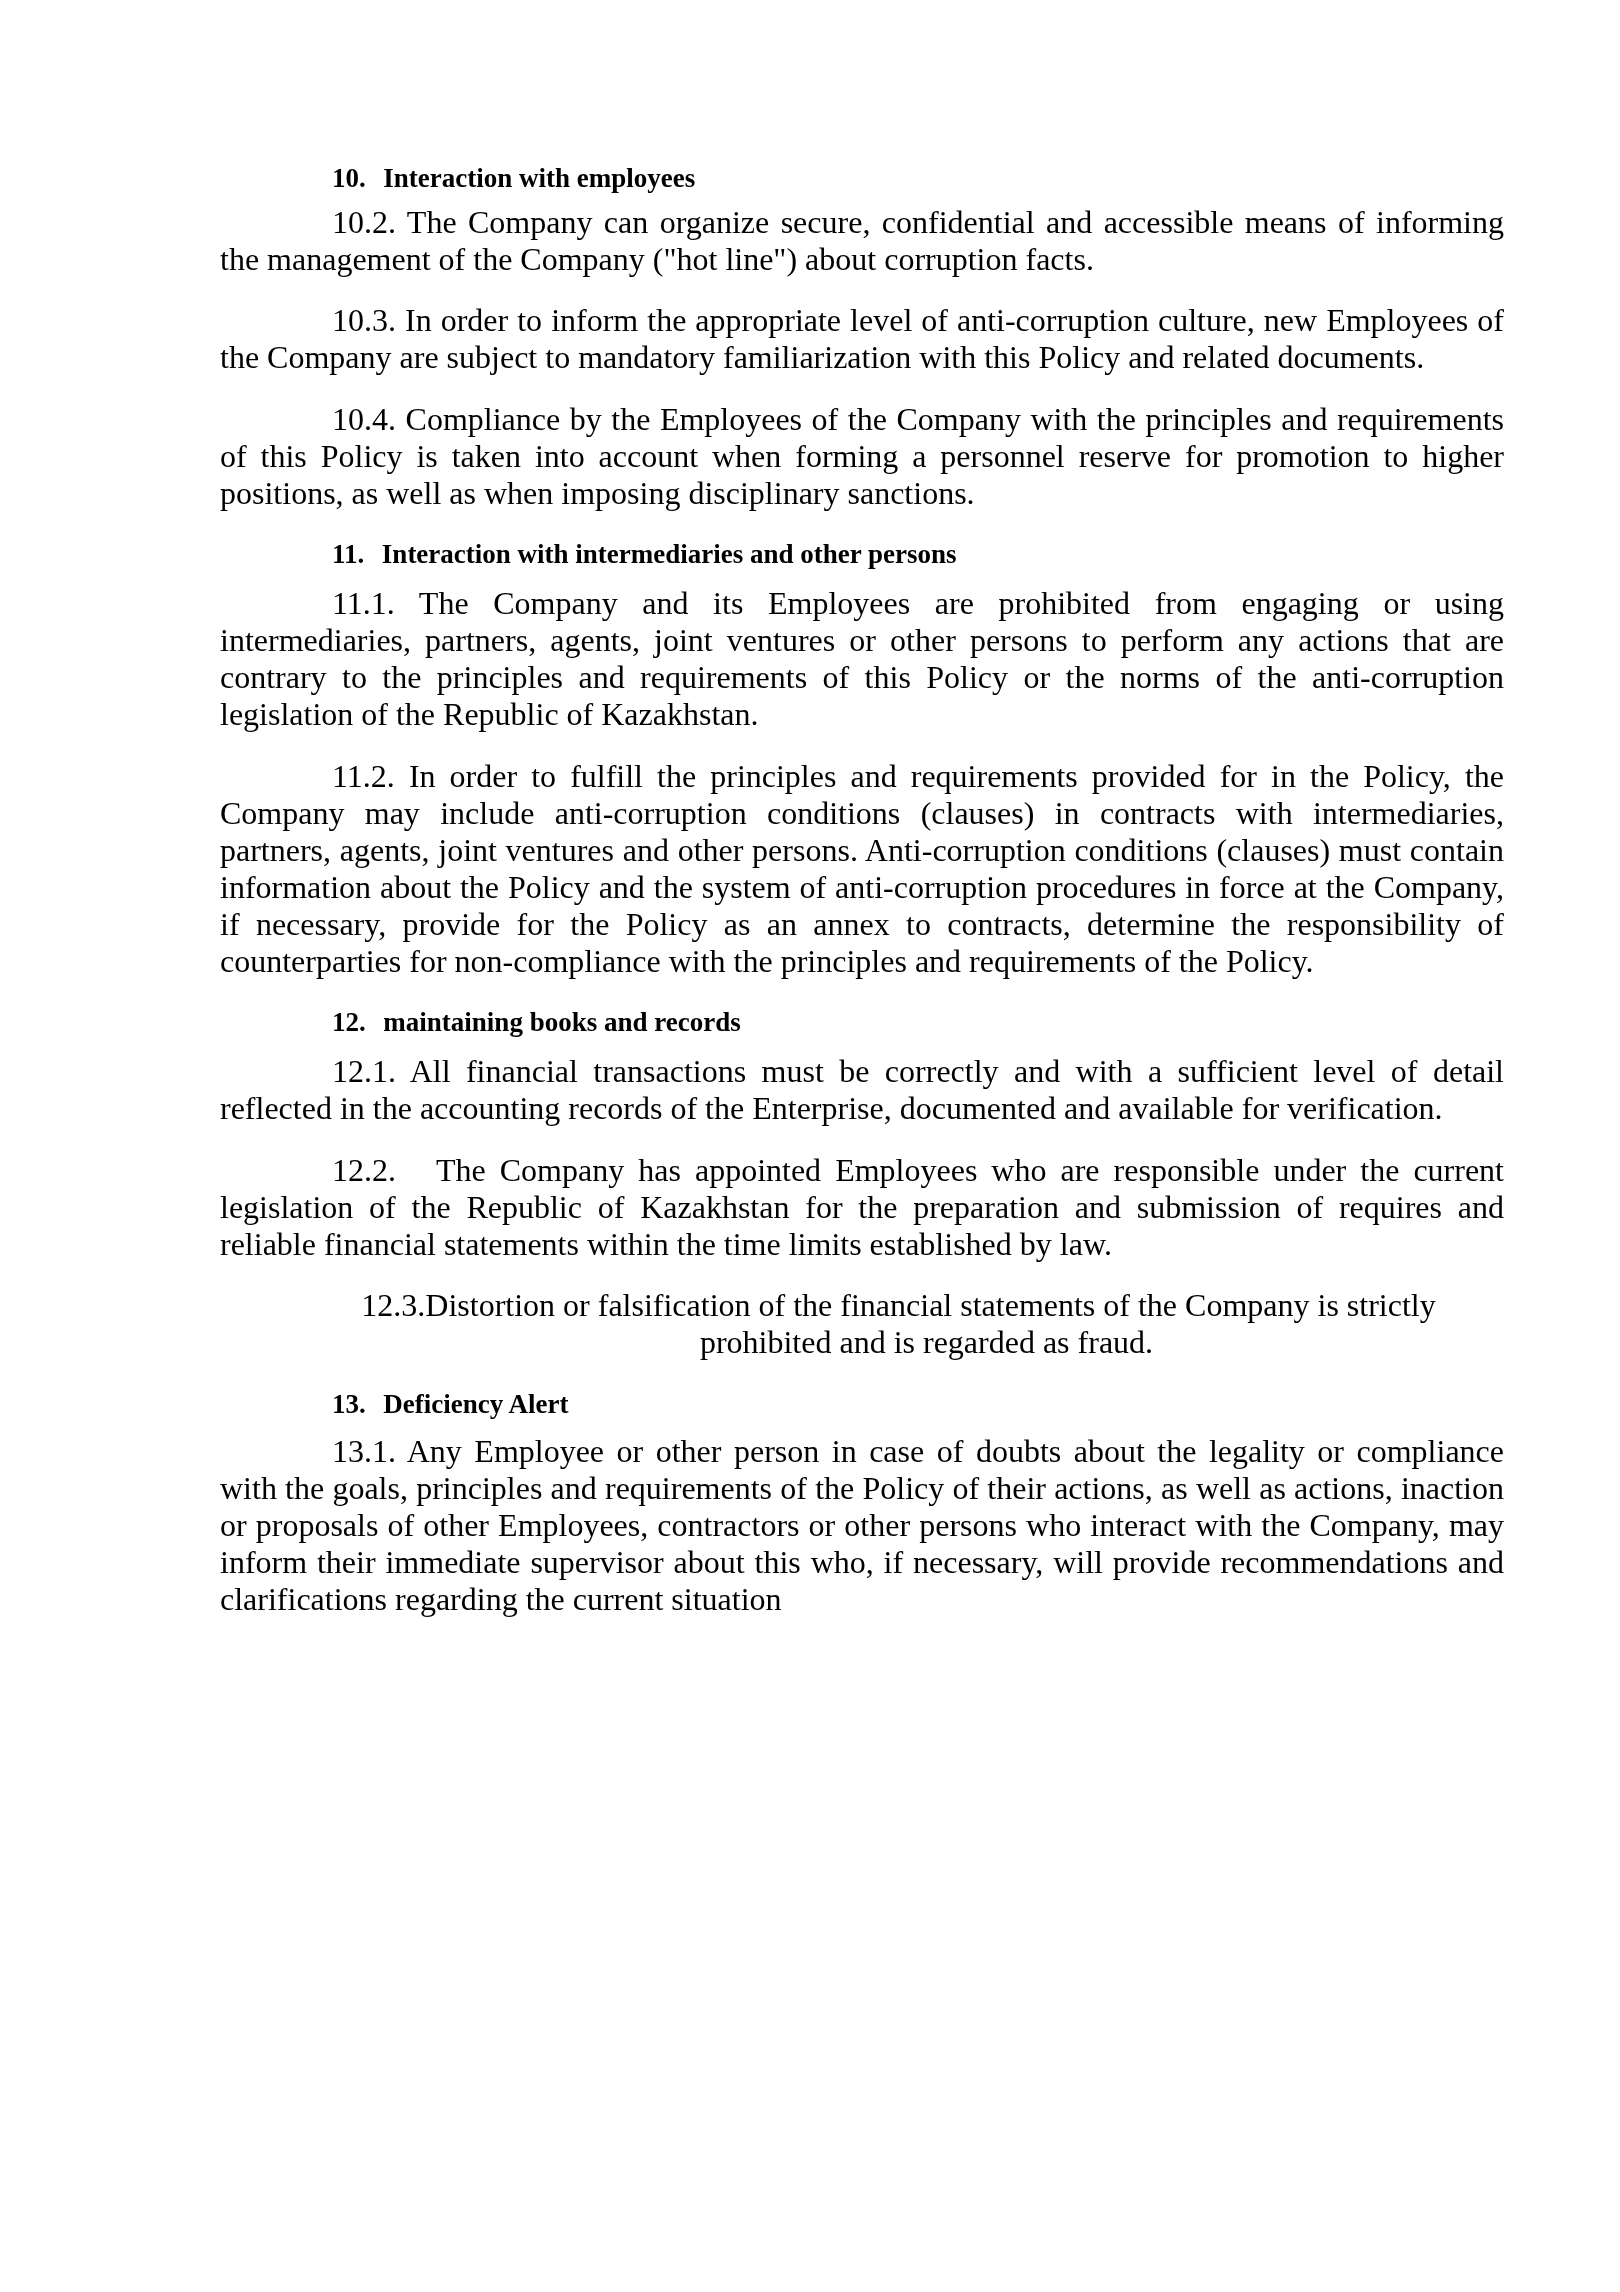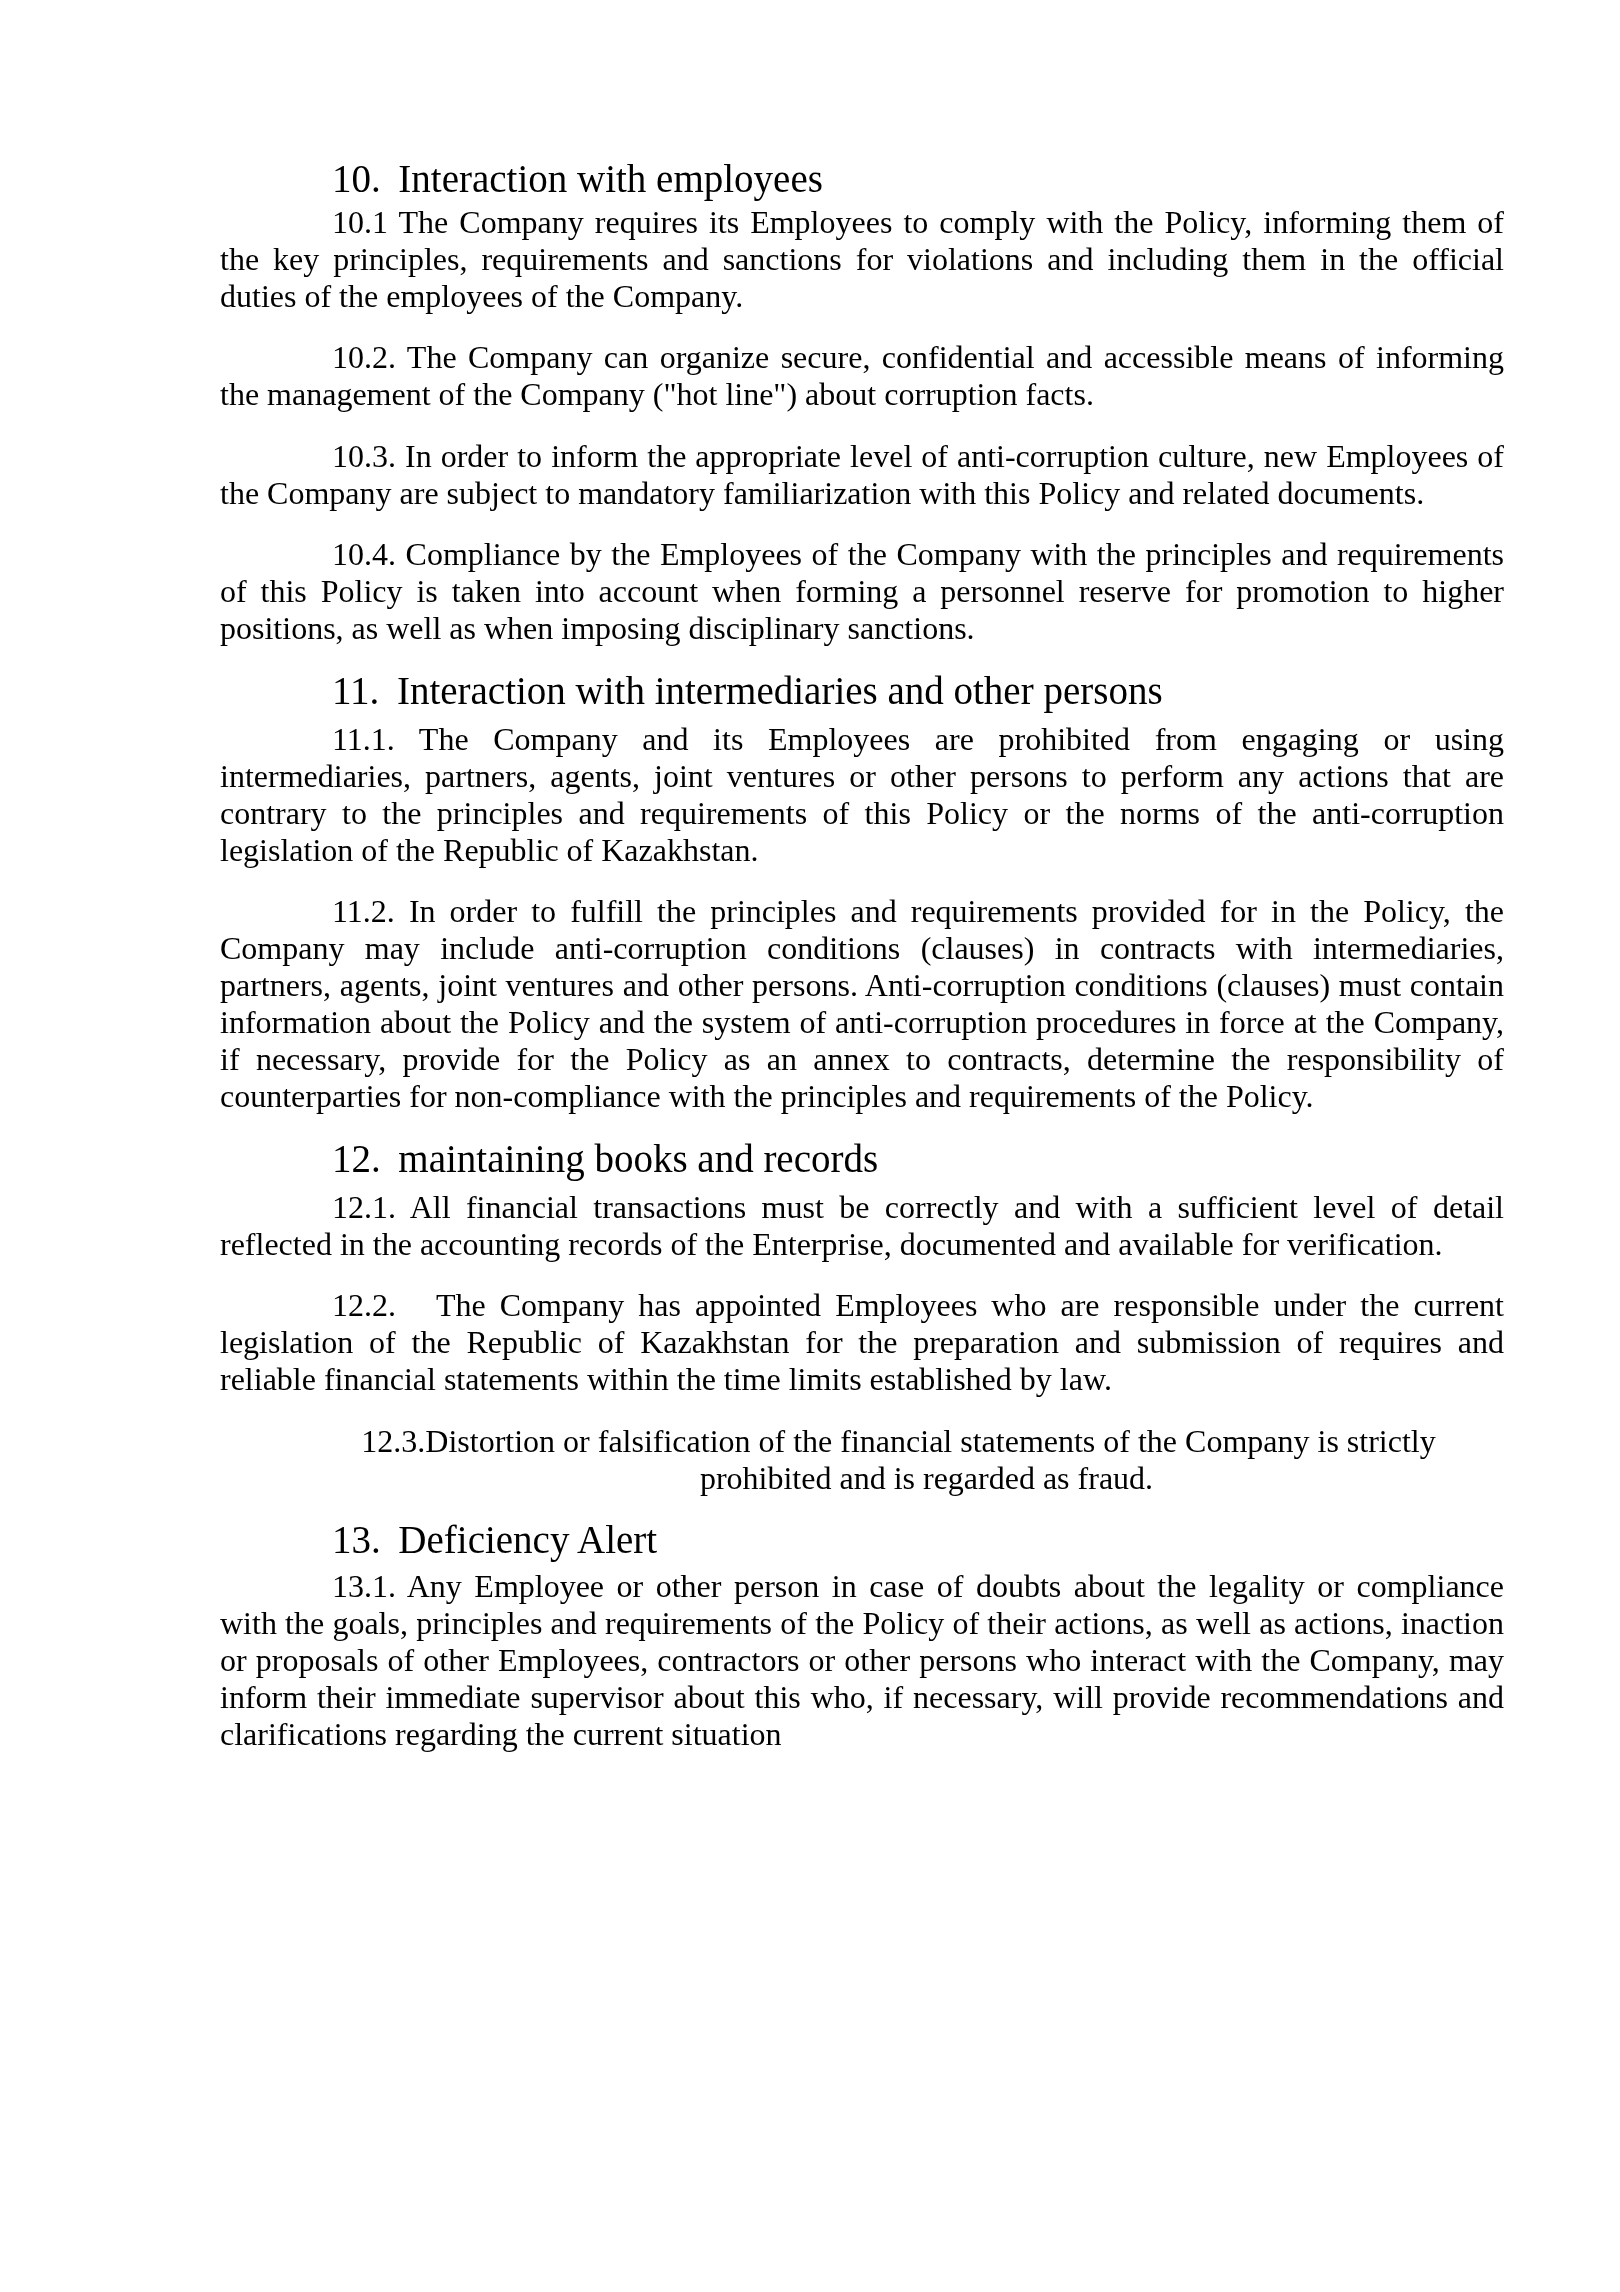--- a/index.html
+++ b/index.html
@@ -14,23 +14,23 @@
     background: #ffffff;
     box-sizing: border-box;
     padding: 160px 116px 0 220px;
     font-family: "Liberation Serif", "DejaVu Serif", serif;
     font-size: 32px;
     line-height: 37px;
     color: #000000;
     overflow: hidden;
   }
   h2.sec {
-    font-size: 39px;
+    font-size: 27px;
     line-height: 37px;
-    font-weight: normal;
+    font-weight: bold;
     margin: 0 0 0 112px;
     padding: 0;
   }
   h2.sec .num {
     display: inline-block;
     margin-right: 17.6px;
   }
   h2.h10 { margin-bottom: 6.9px; }
   h2.h11 { margin-bottom: 12px; }
   h2.h12 { margin-bottom: 12px; }
@@ -55,21 +55,20 @@
     margin-bottom: 9px;
   }
 </style>
 </head>
 <body>
 
 <div class="page">
 
   <h2 class="sec h10"><span class="num">10.</span><span class="ttl">Interaction with employees</span></h2>
 
-  <p class="body">10.1 The Company requires its Employees to comply with the Policy, informing them of the key principles, requirements and sanctions for violations and including them in the official duties of the employees of the Company.</p>
 
   <p class="body">10.2. The Company can organize secure, confidential and accessible means of informing the management of the Company ("hot line") about corruption facts.</p>
 
   <p class="body">10.3. In order to inform the appropriate level of anti-corruption culture, new Employees of the Company are subject to mandatory familiarization with this Policy and related documents.</p>
 
   <p class="body">10.4. Compliance by the Employees of the Company with the principles and requirements of this Policy is taken into account when forming a personnel reserve for promotion to higher positions, as well as when imposing disciplinary sanctions.</p>
 
   <h2 class="sec h11"><span class="num">11.</span><span class="ttl">Interaction with intermediaries and other persons</span></h2>
 
   <p class="body">11.1. The Company and its Employees are prohibited from engaging or using intermediaries, partners, agents, joint ventures or other persons to perform any actions that are contrary to the principles and requirements of this Policy or the norms of the anti-corruption legislation of the Republic of Kazakhstan.</p>

